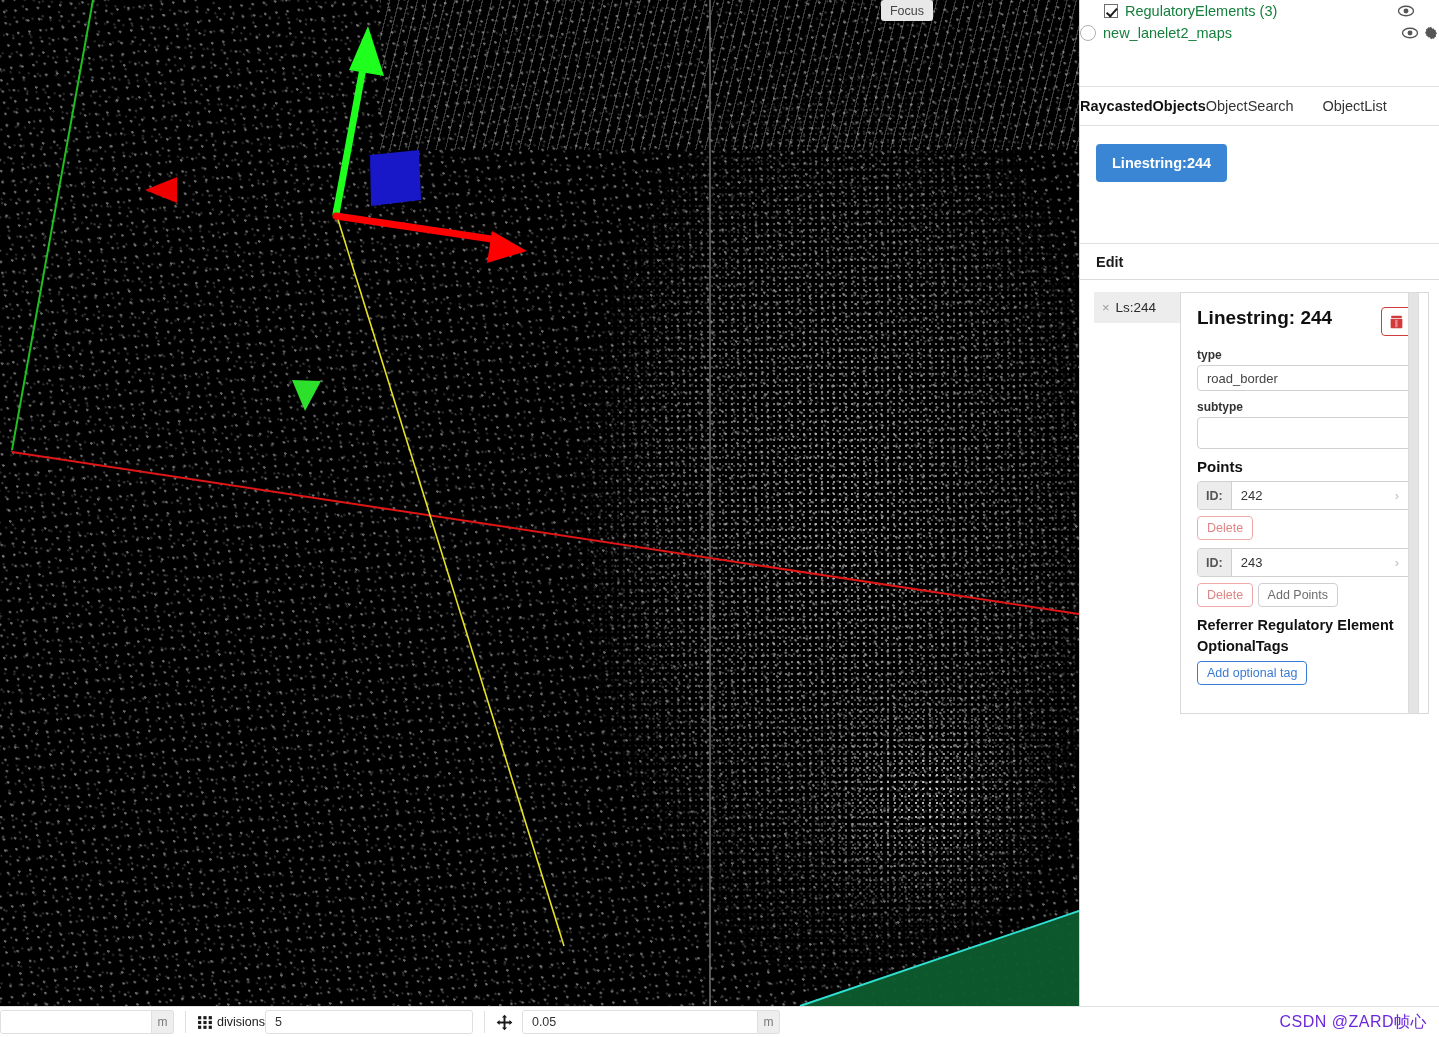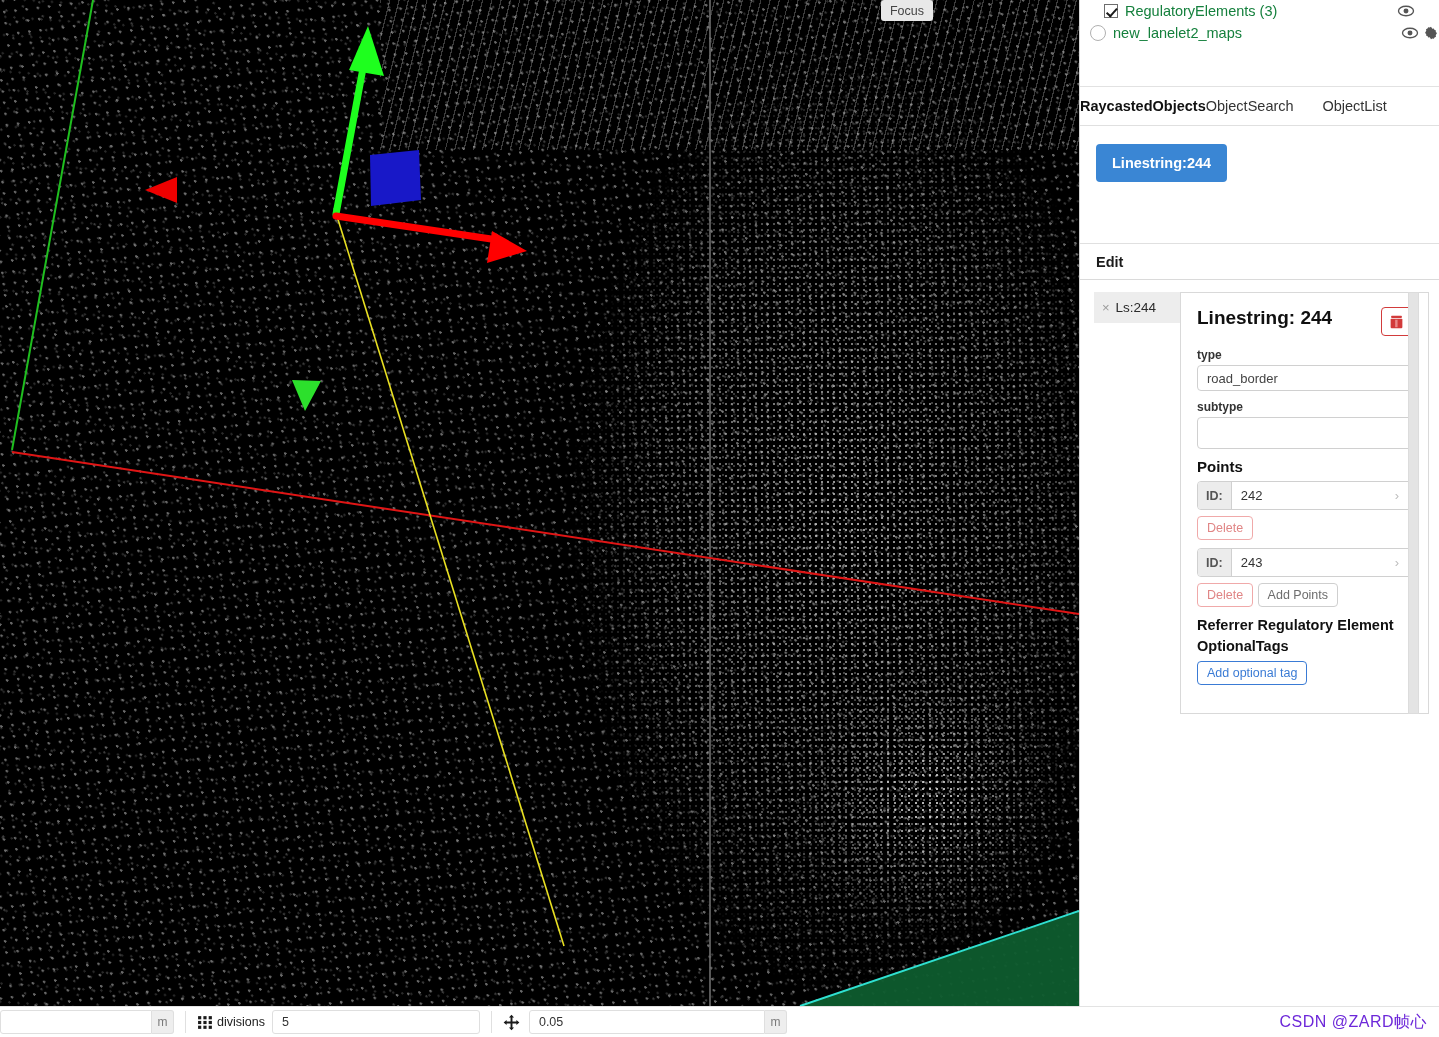--- a/index.html
+++ b/index.html
@@ -368,21 +368,21 @@
     display: flex; align-items: center; justify-content: center;
   }
   .bb-icon {
     width: 17px; height: 17px;
     margin-right: 3px;
     flex: 0 0 auto;
   }
   .bb-label {
     font-size: 12.5px;
     color: #222;
-    margin-right: 7px;
+    margin-right: 0;
   }
   #watermark {
     position: absolute;
     right: 12px; top: 1012px;
     font-size: 16px;
     color: #6d28d9;
     letter-spacing: 0.5px;
   }
 </style>
 </head>
@@ -435,21 +435,21 @@
       <div class="tree-row" style="padding-left:24px;">
         <div class="cb checked"></div>
         <div class="lbl">RegulatoryElements (3)</div>
         <svg class="eye" viewBox="0 0 24 24">
           <ellipse cx="12" cy="12" rx="10" ry="6.3" fill="none" stroke="#555" stroke-width="1.8"></ellipse>
           <circle cx="12" cy="12" r="3.3" fill="#555"></circle>
         </svg>
         <div style="width:20px"></div>
       </div>
 
-      <div class="tree-row" style="padding-left:10px;">
+      <div class="tree-row" style="padding-left:0;">
         <div class="radio"></div>
         <div class="lbl">new_lanelet2_maps</div>
         <svg class="eye" viewBox="0 0 24 24">
           <ellipse cx="12" cy="12" rx="10" ry="6.3" fill="none" stroke="#555" stroke-width="1.8"></ellipse>
           <circle cx="12" cy="12" r="3.3" fill="#555"></circle>
         </svg>
         <svg class="gear" viewBox="0 0 24 24">
           <path fill="#555" d="M12 8.2a3.8 3.8 0 100 7.6 3.8 3.8 0 000-7.6zm9 3.8l-1.9-1.4.4-2.3-2.2-.9-1.1-2-2.3.4L12 2.5l-1.9 1.3-2.3-.4-1.1 2-2.2.9.4 2.3L3 12l1.9 1.4-.4 2.3 2.2.9 1.1 2 2.3-.4L12 21.5l1.9-1.3 2.3.4 1.1-2 2.2-.9-.4-2.3L21 12z"></path>
         </svg>
       </div>

